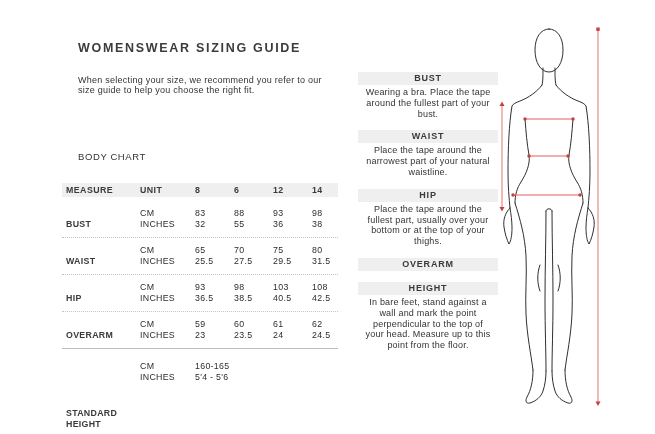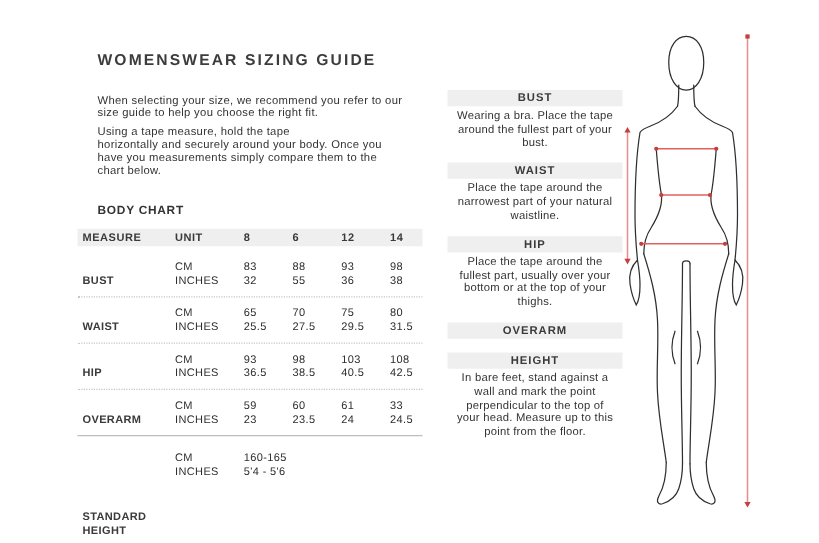--- a/index.html
+++ b/index.html
@@ -17,22 +17,22 @@
     position:absolute; left:78px; top:75px; width:286px;
     font-size:9px; line-height:10.3px; letter-spacing:0.25px;
     white-space:pre-line; color:#333;
   }
   .intro-p2 {
     position:absolute; left:78px; top:100px; width:286px;
     font-size:9px; line-height:10.3px; letter-spacing:0.25px;
     white-space:pre-line; color:#333;
   }
   .chart-heading {
-    position:absolute; left:78px; top:163px;
-    font-size:9.5px; font-weight:700; letter-spacing:0.6px; color:#333;
+    position:absolute; left:78px; top:151px;
+    font-size:9.5px; font-weight:400; letter-spacing:0.6px; color:#333;
   }
 
   
   .size-table { position:absolute; left:62px; top:183px; width:276px; font-size:8.8px; }
   .t-grid { display:grid; grid-template-columns:78px 55px 39px 39px 39px 26px; }
   .t-head {
     background:#efefef; height:14px; align-items:center;
     font-weight:700; letter-spacing:0.45px; color:#3a3a3a; margin-bottom:4px;
   }
   .t-head .cell:first-child, .t-row .measure { padding-left:4px; }
@@ -63,24 +63,20 @@
   .figure-wrap svg { display:block; }
 </style>
 </head>
 <body>
 
 <div class="canvas">
 
   <div class="page-title">WOMENSWEAR SIZING GUIDE</div>
   <div class="intro-p1">When selecting your size, we recommend you refer to our
 size guide to help you choose the right fit.</div>
-  <div class="intro-p2">Using a tape measure, hold the tape
-horizontally and securely around your body. Once you
-have you measurements simply compare them to the
-chart below.</div>
   <div class="chart-heading">BODY CHART</div>
 
   <div class="size-table">
     <div class="t-grid t-head">
       <div class="cell">MEASURE</div>
       <div class="cell">UNIT</div>
       <div class="cell">8</div>
       <div class="cell">6</div>
       <div class="cell">12</div>
       <div class="cell">14</div>
@@ -178,21 +174,21 @@
         </div>
       <div class="cell">
           <span>60</span>
           <span>23.5</span>
         </div>
       <div class="cell">
           <span>61</span>
           <span>24</span>
         </div>
       <div class="cell">
-          <span>33</span>
+          <span>62</span>
           <span>24.5</span>
         </div>
     </div>
 
     <div class="t-grid t-row no-sep">
       <div class="cell measure two-line">
           <span>STANDARD
 HEIGHT</span>
         </div>
       <div class="cell">

